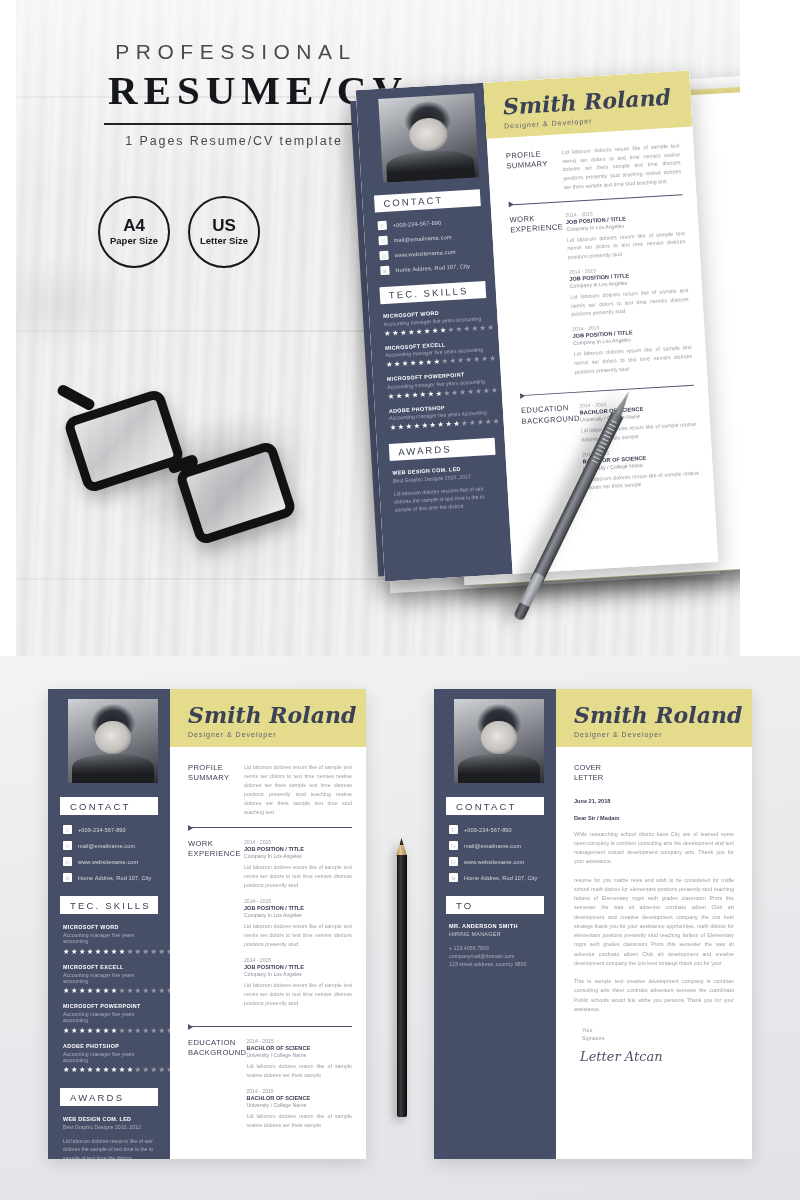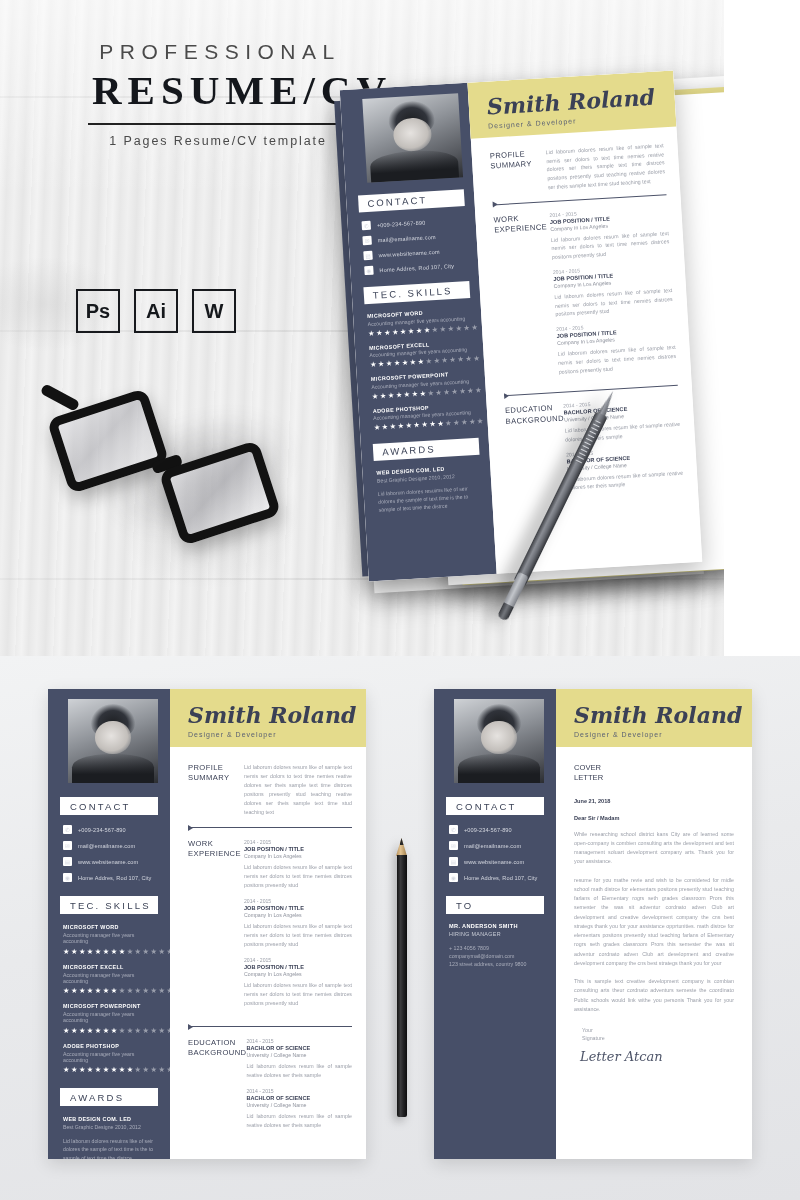--- a/index.html
+++ b/index.html
@@ -6,21 +6,21 @@
   html,body { width:800px; height:1200px; }
   body {
     font-family:"Liberation Sans", sans-serif;
     background:#ffffff;
     overflow:hidden;
     position:relative;
   }
 
   
   #top-scene{
-    position:absolute; left:0; top:0; width:724px; height:656px;
+    position:absolute; left:16px; top:0; width:724px; height:656px;
     overflow:hidden;
     background:
       linear-gradient(180deg, rgba(255,255,255,.55), rgba(255,255,255,0) 30%),
       repeating-linear-gradient(92deg,
         #ececec 0px, #f3f3f3 6px, #e8e8e8 13px, #f0f0f0 21px, #e6e6e6 30px, #f2f2f2 38px),
       #eeeeee;
   }
   .wood-knot{
     position:absolute; border-radius:50%;
     background:radial-gradient(ellipse at center, rgba(190,190,190,.30) 0%, rgba(200,200,200,.16) 42%, rgba(255,255,255,0) 70%);
@@ -308,27 +308,30 @@
   <div class="wood-knot" style="left:640px;top:330px;width:170px;height:110px;"></div>
 
   <div id="header-block">
     <div id="kicker">PROFESSIONAL</div>
     <div id="title">RESUME/CV</div>
     <div id="title-rule"></div>
     <div id="subtitle">1 Pages Resume/CV template</div>
   </div>
 
   <div id="badges">
+    <div class="badge-circle">
+      <div class="badge-big">A4</div>
+      <div class="badge-small">Paper Size</div>
+    </div>
+    <div class="badge-circle">
+      <div class="badge-big">US</div>
+      <div class="badge-small">Letter Size</div>
+    </div>
   </div>
 
-  <div id="formats">
-    <div class="fmt-box">Ps</div>
-    <div class="fmt-box">Ai</div>
-    <div class="fmt-box">W</div>
-  </div>
 
   <div id="glasses">
     <div id="glasses-shadow"></div>
     <div id="temple"></div>
     <div class="lens" id="lens-left"></div>
     <div id="bridge"></div>
     <div class="lens" id="lens-right"></div>
   </div>
 
   <div id="stack">

